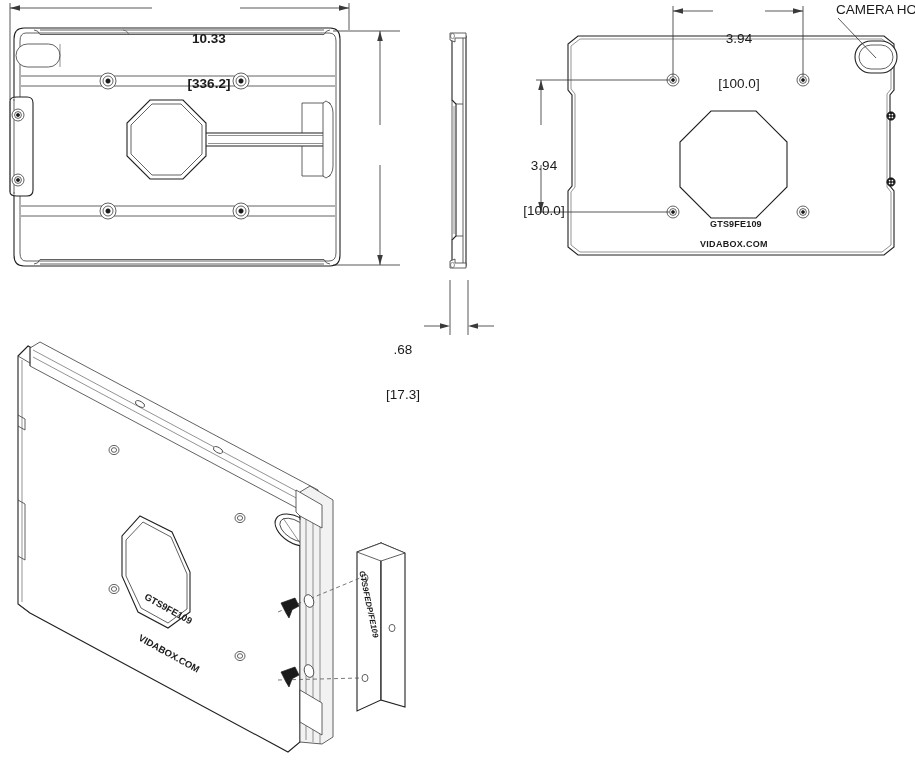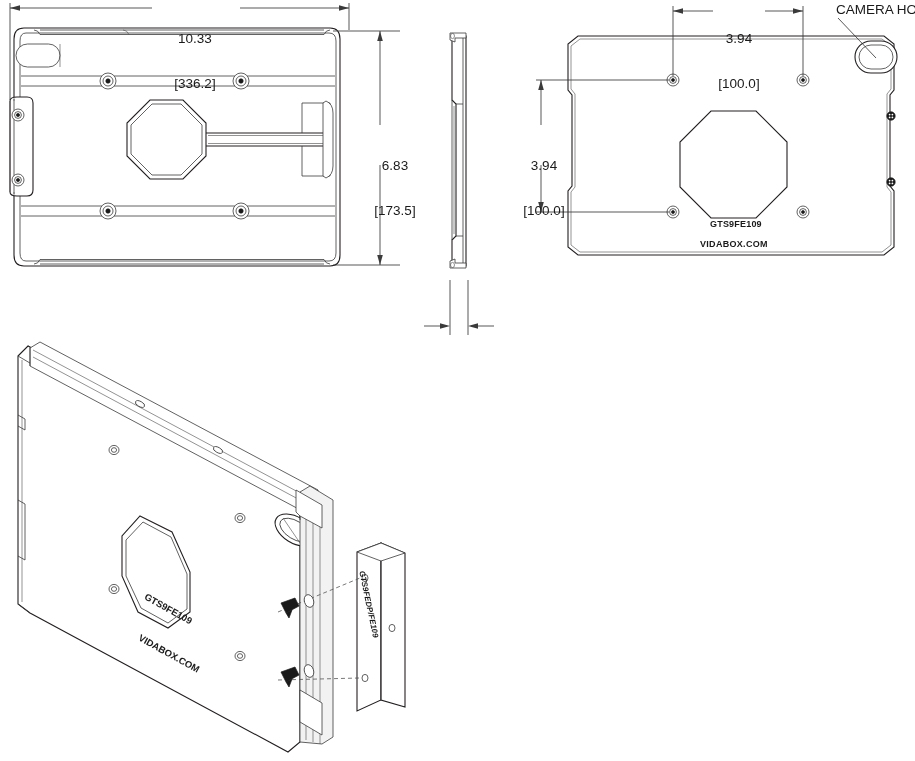--- a/index.html
+++ b/index.html
@@ -443,30 +443,30 @@
         <path class="ln-dash" d="M 278,680 L 360,678"></path>
 
         <path class="fillk" d="M 281,672 L 295,667 L 299,675 L 286,682 Z"></path>
         <path class="fillk" d="M 286,682 L 292,679 L 289,687 Z"></path>
 
         <ellipse class="fillw-t" cx="309" cy="671" rx="4.6" ry="6.5" transform="rotate(-18 309 671)"></ellipse>
       </g>
     </g>
   </svg>
 
-  <div class="dimtext" style="left:150px; top:1px; width:90px;">
+  <div class="dimtext" style="left:164px; top:1px; width:90px;font-weight:bold;">
     <div>10.33</div>
     <div>[336.2]</div>
   </div>
 
-  <div class="dimtext" style="left:360px; top:128px; width:70px;">
-    <div>6.83</div>
-    <div>[173.5]</div>
+
+  <div class="dimtext" style="left:375px; top:312px; width:56px;">
+    <div>.68</div>
+    <div>[17.3]</div>
   </div>
-
 
   <div class="dimtext" style="left:703px; top:1px; width:72px;">
     <div>3.94</div>
     <div>[100.0]</div>
   </div>
 
   <div class="dimtext" style="left:508px; top:128px; width:72px;">
     <div>3.94</div>
     <div>[100.0]</div>
   </div>

